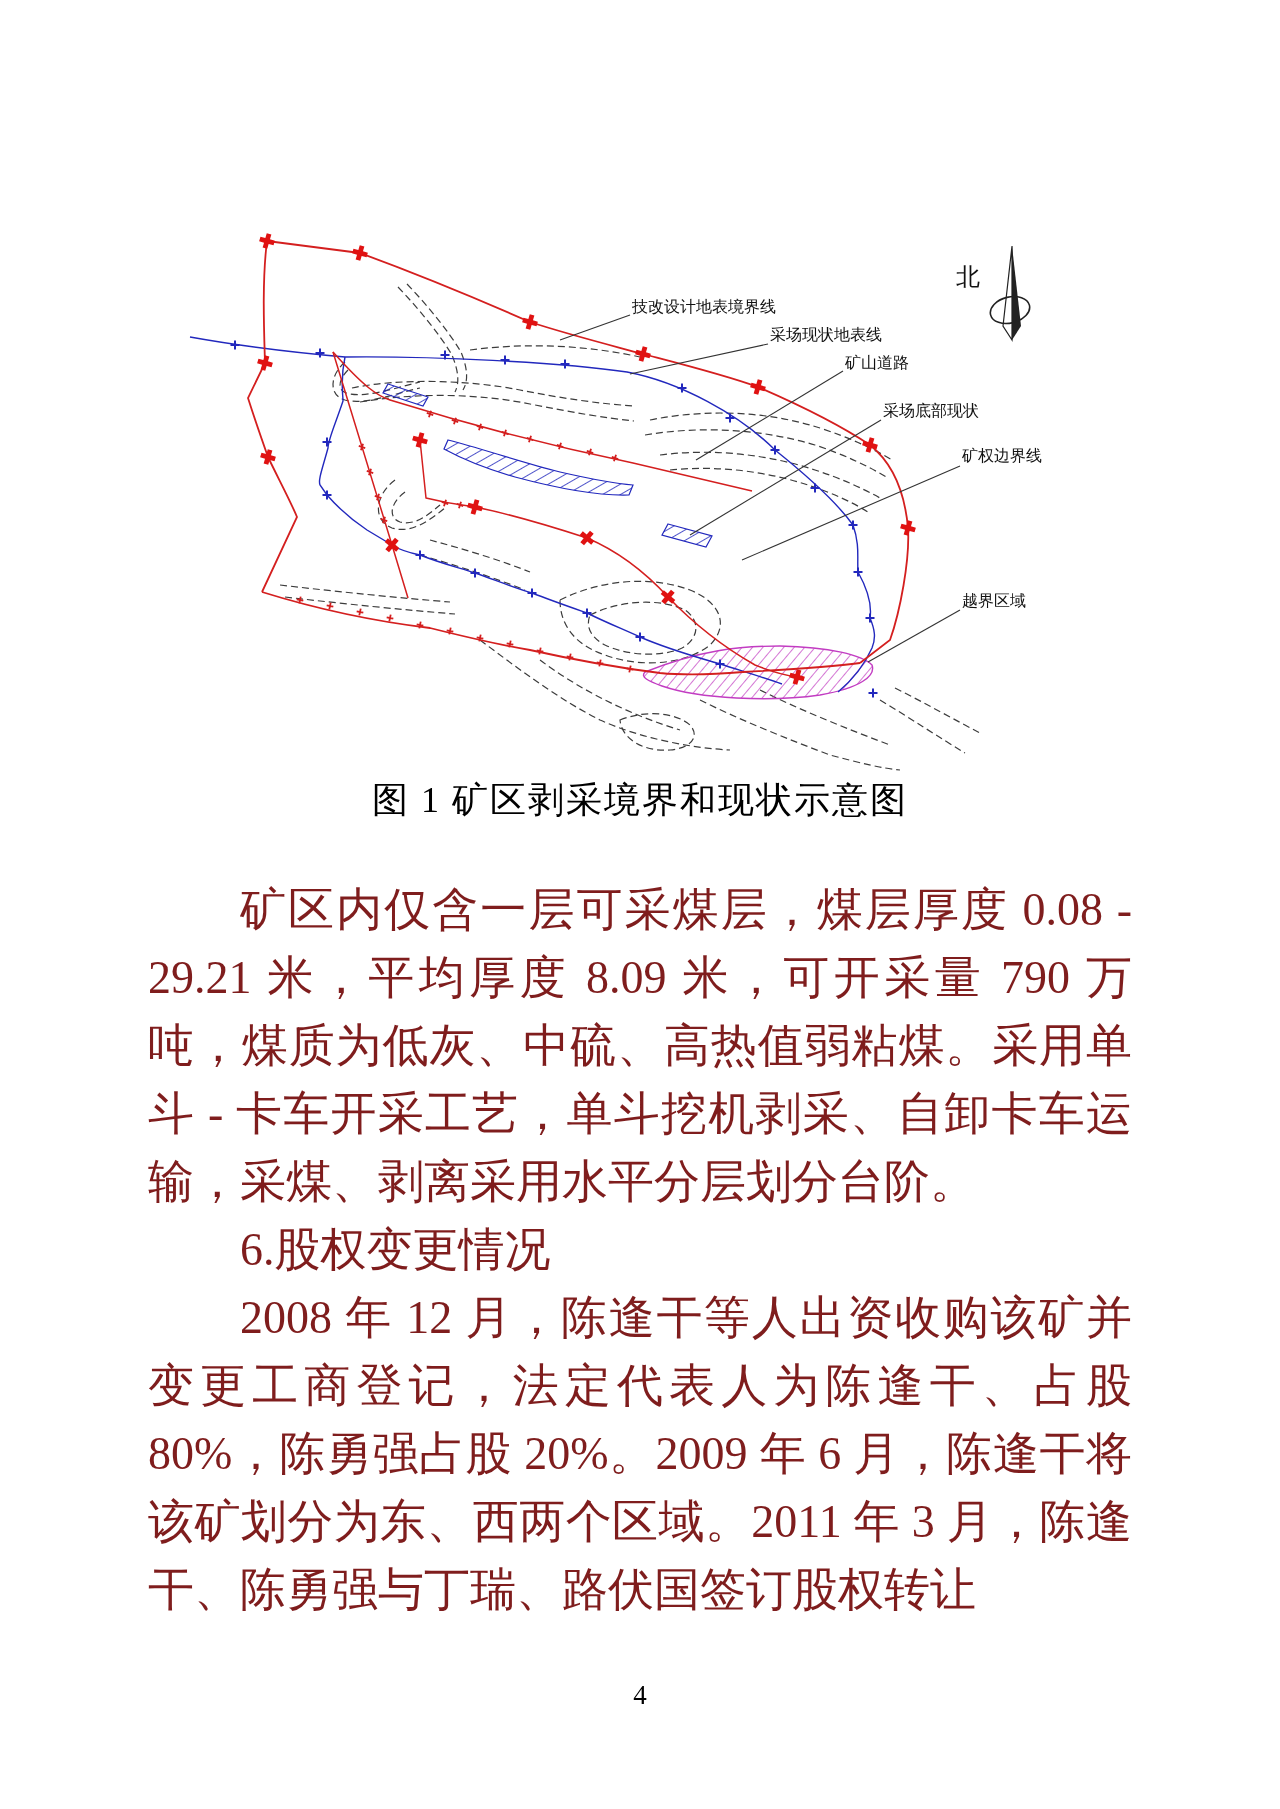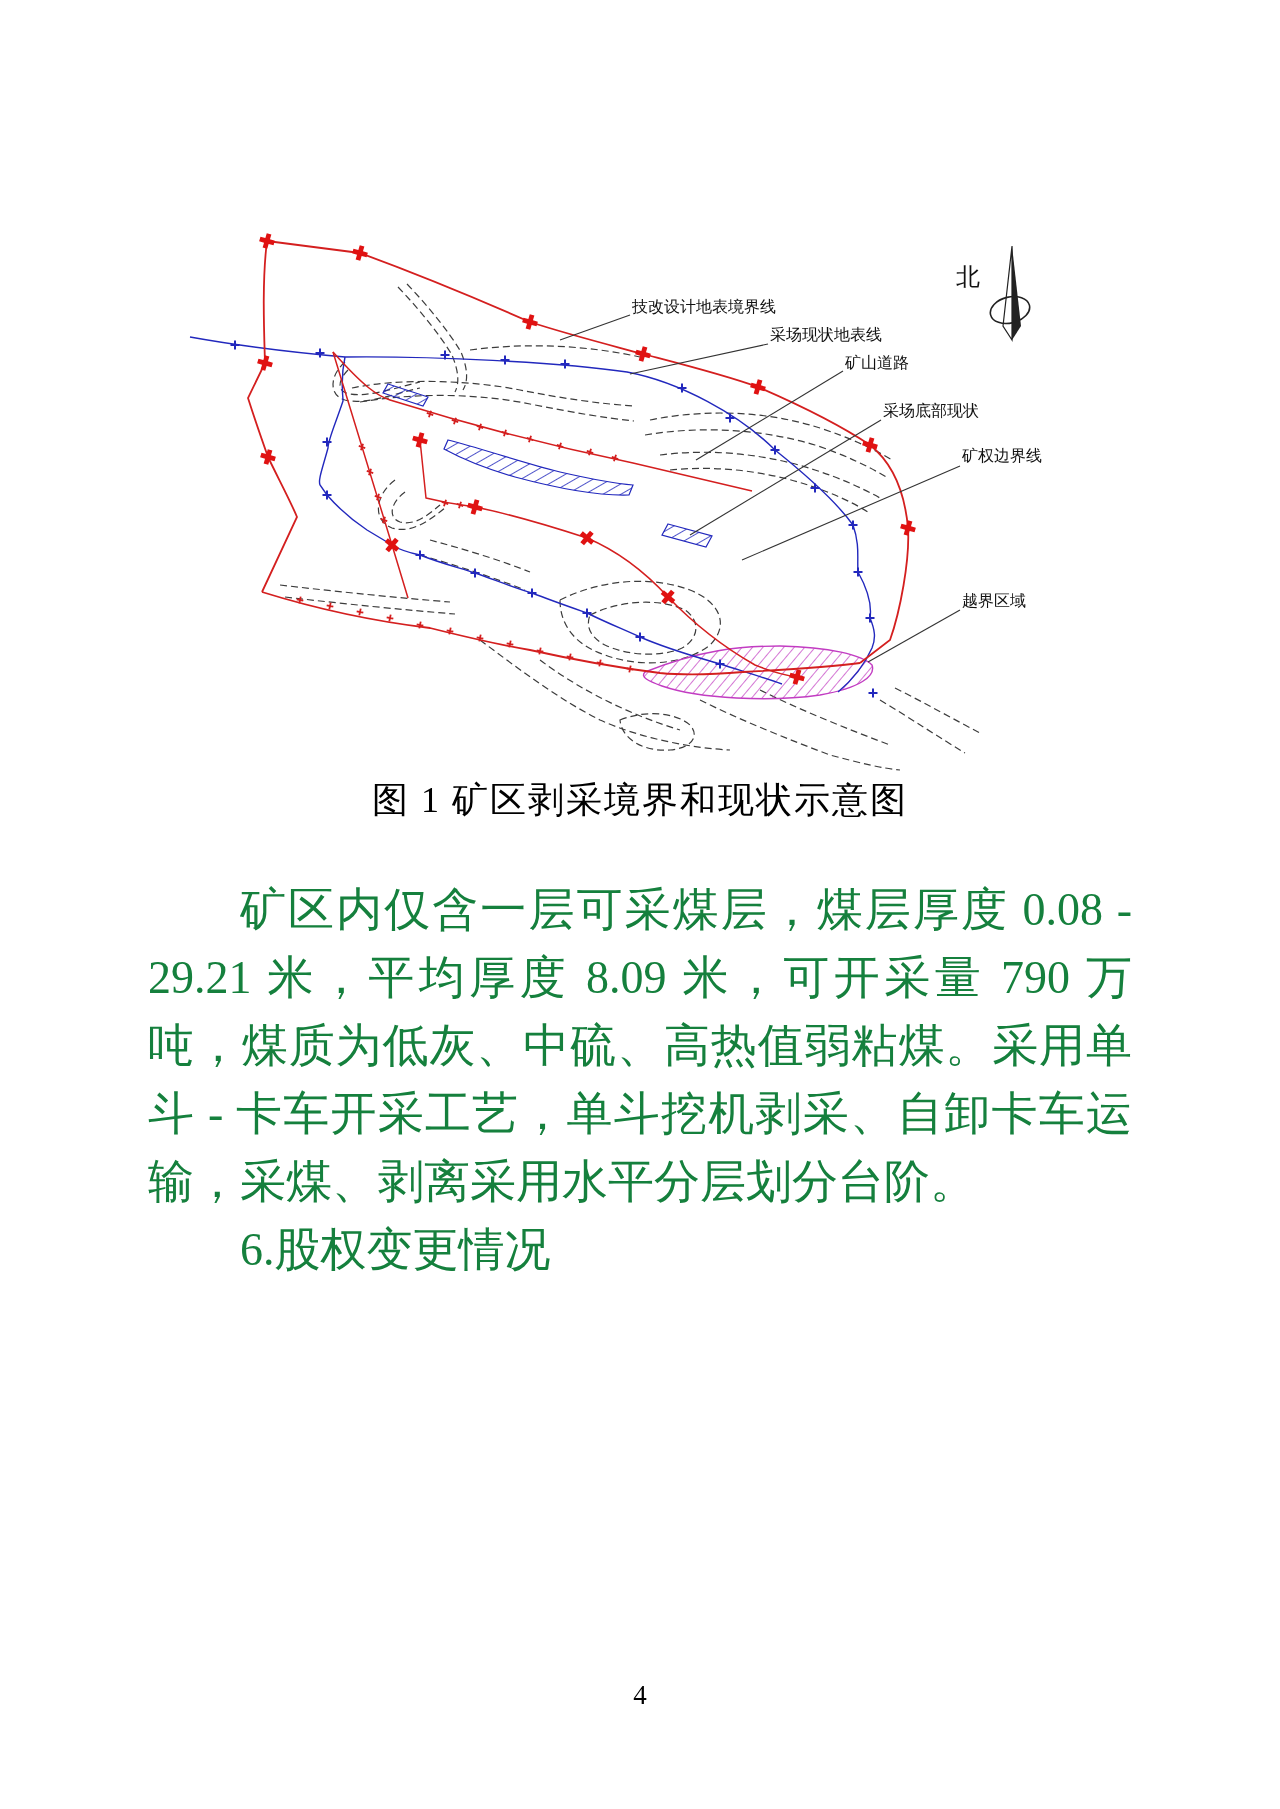--- a/index.html
+++ b/index.html
@@ -26,21 +26,21 @@
     font-size:36px;
     letter-spacing:2px;
     color:#000;
   }
   .body-text{
     position:absolute;
     left:148px;top:876px;width:984px;
     font-size:46px;
     line-height:68px;
     text-align:justify;
-    color:#15803d;
+    color:#7f1d1d;
   }
   .body-text p{margin:0;padding:0;text-indent:2em;}
   .page-number{
     position:absolute;
     left:0;top:1680px;width:1280px;
     text-align:center;
     font-size:27px;
     color:#000;
   }
 </style>
@@ -221,17 +221,18 @@
       <path d="M1012,246 L1003,326 L1012,340 Z" fill="#fff" stroke="#222" stroke-width="1.2"></path>
       <ellipse cx="1010" cy="310" rx="20" ry="13" fill="none" stroke="#222" stroke-width="1.6" transform="rotate(-14 1010 310)"></ellipse>
     </g>
   </svg>
 
   <div class="figure-caption">图 1 矿区剥采境界和现状示意图</div>
 
   <div class="body-text">
     <p>矿区内仅含一层可采煤层，煤层厚度 0.08 - 29.21 米，平均厚度 8.09 米，可开采量 790 万吨，煤质为低灰、中硫、高热值弱粘煤。采用单斗 - 卡车开采工艺，单斗挖机剥采、自卸卡车运输，采煤、剥离采用水平分层划分台阶。</p>
     <p>6.股权变更情况</p>
+    <p>2008 年 12 月，陈逢干等人出资收购该矿并变更工商登记，法定代表人为陈逢干、占股 80%，陈勇强占股 20%。2009 年 6 月，陈逢干将该矿划分为东、西两个区域。2011 年 3 月，陈逢干、陈勇强与丁瑞、路伏国签订股权转让</p>
   </div>
 
   <div class="page-number">4</div>
 
 </div>
 
 </body></html>

